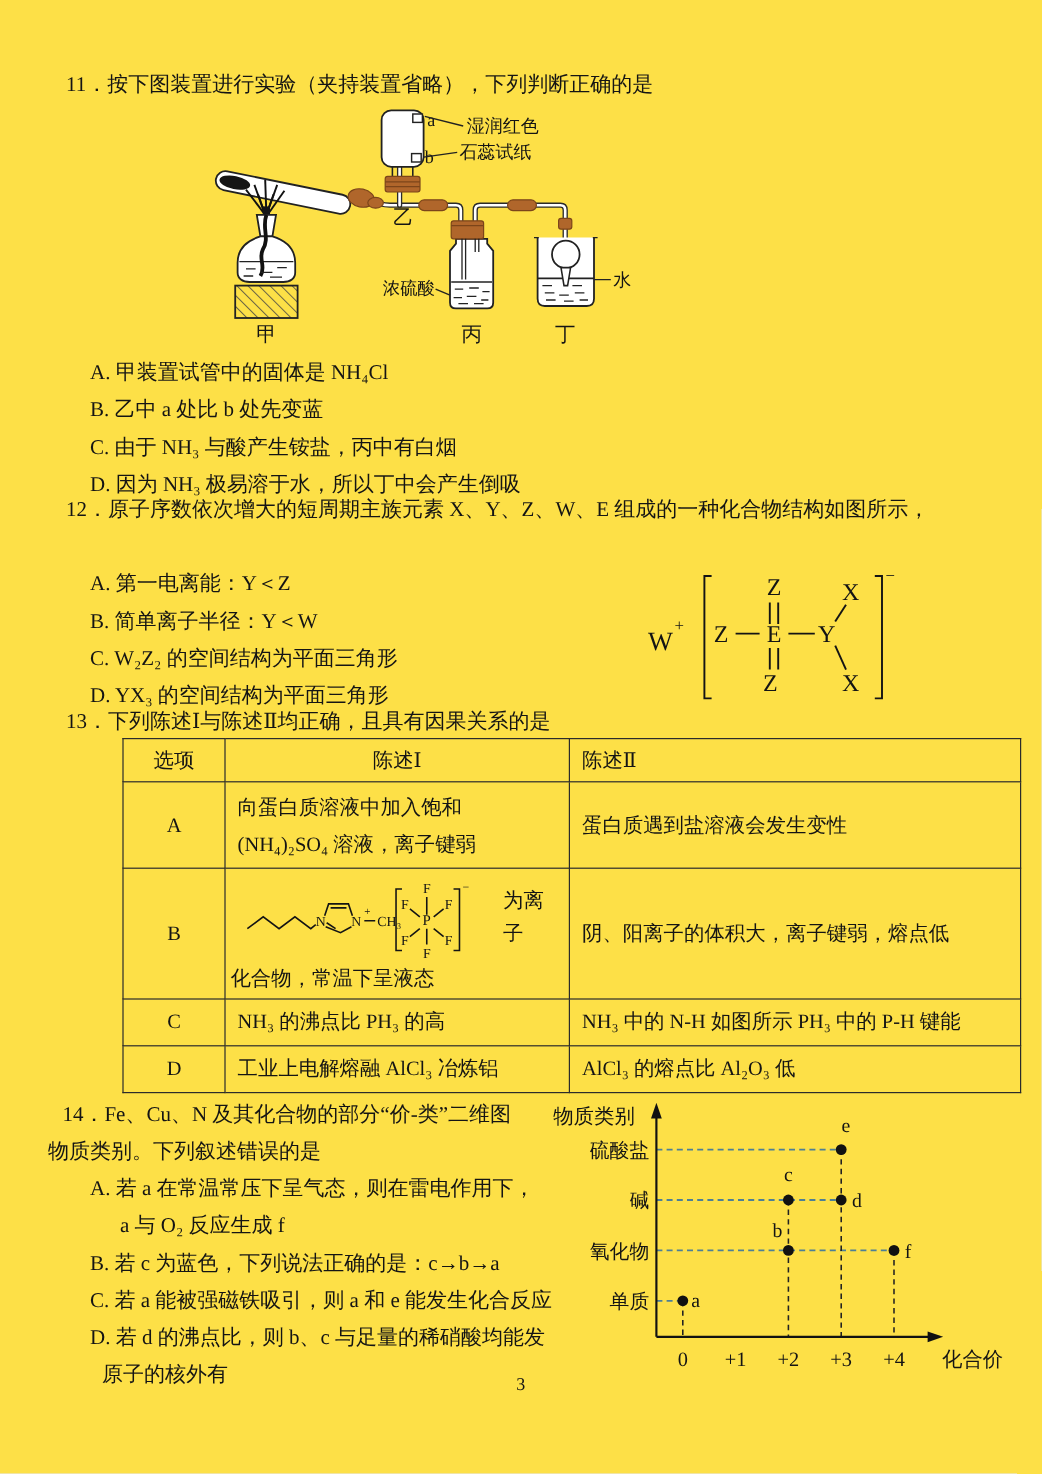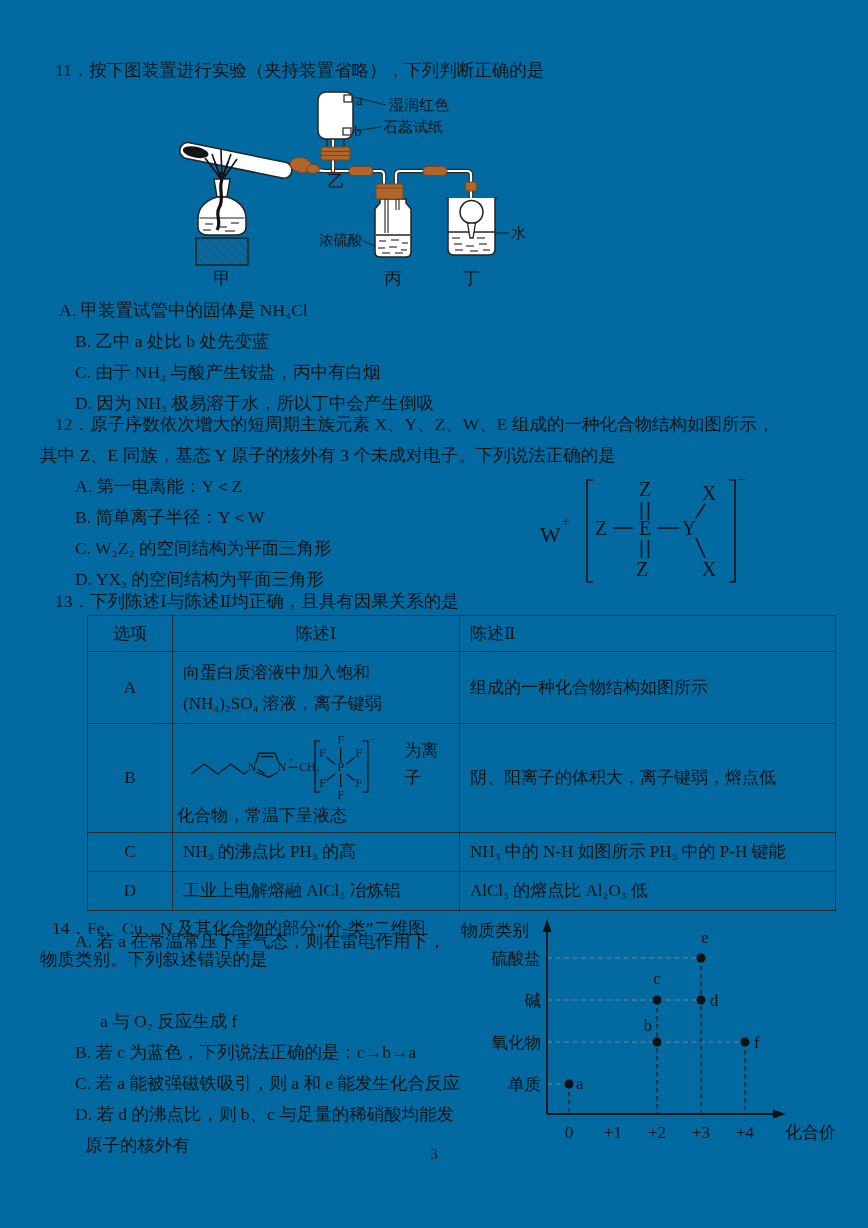--- a/index.html
+++ b/index.html
@@ -1,21 +1,21 @@
 <!DOCTYPE html>
 <html><head>
 <meta charset="utf-8">
 <style>
   html,body{margin:0;padding:0;background:#e8e8e8;}
-  .page{position:relative;width:868px;height:1228px;background:#0369a1;margin:0 auto;
+  .page{position:relative;width:868px;height:1228px;background:#fde047;margin:0 auto;
         font-family:"Liberation Serif","DejaVu Serif",serif;color:#141414;overflow:hidden;text-decoration:underline;}
   .abs{position:absolute;white-space:nowrap;}
   .t17{font-size:17.5px;line-height:1.4;}
   
-  table.q13{position:absolute;left:87px;top:615px;border-collapse:collapse;table-layout:fixed;
+  table.q13{position:absolute;left:102px;top:615px;border-collapse:collapse;table-layout:fixed;
             font-size:17px;color:#141414;}
   table.q13 td{border:1.4px solid #2b2b2b;padding:2px 10px;vertical-align:middle;line-height:1.85;}
   td.opt-col{text-align:center;width:64px;}
   td.s1-col{width:266px;}
   td.s2-col{width:355px;}
   td.hdr-c{text-align:center;}
   .bcell{line-height:1.6;}
   .brow{display:flex;align-items:center;}
   .brow span{padding-left:4px;}
   
@@ -149,27 +149,26 @@
         <path d="M300,164 L308,164"></path>
           <path d="M315,165 L323,165"></path>
           <path d="M328,164 L335,164"></path>
       </g>
       <path class="thin" d="M340,147 L354,147"></path>
       <text x="356" y="152" font-size="15">水</text>
       <text x="316" y="198" font-size="17" text-anchor="middle">丁</text>
     </g>
   </svg>
 
-  <div class="abs t17" style="left:59px;top:298px">A. 甲装置试管中的固体是 NH₄Cl</div>
+  <div class="abs t17" style="left:75px;top:298px">A. 甲装置试管中的固体是 NH₄Cl</div>
   <div class="abs t17" style="left:75px;top:329px">B. 乙中 a 处比 b 处先变蓝</div>
   <div class="abs t17" style="left:75px;top:360px">C. 由于 NH₃ 与酸产生铵盐，丙中有白烟</div>
   <div class="abs t17" style="left:75px;top:391px">D. 因为 NH₃ 极易溶于水，所以丁中会产生倒吸</div>
 
   <div class="abs t17" style="left:55px;top:412px">12．原子序数依次增大的短周期主族元素 X、Y、Z、W、E 组成的一种化合物结构如图所示，</div>
-  <div class="abs t17" style="left:40px;top:443px">其中 Z、E 同族，基态 Y 原子的核外有 3 个未成对电子。下列说法正确的是</div>
   <div class="abs t17" style="left:75px;top:474px">A. 第一电离能：Y＜Z</div>
   <div class="abs t17" style="left:75px;top:505px">B. 简单离子半径：Y＜W</div>
   <div class="abs t17" style="left:75px;top:536px">C. W₂Z₂ 的空间结构为平面三角形</div>
   <div class="abs t17" style="left:75px;top:567px">D. YX₃ 的空间结构为平面三角形</div>
 
   <svg class="abs" style="left:535px;top:468px" width="215" height="125" viewBox="0 0 215 125">
     <text x="5" y="74" font-size="22">W</text>
     <text x="27" y="58" font-size="14">+</text>
     <path class="bond" d="M58,12 L52,12 L52,114 L58,114"></path>
     <path class="bond" d="M194,12 L200,12 L200,114 L194,114"></path>
@@ -196,21 +195,21 @@
   <table class="q13">
     <tbody>
         <tr style="height:36px">
       <td class="opt-col hdr-c">选项</td>
       <td class="s1-col hdr-c">陈述Ⅰ</td>
       <td class="s2-col">陈述Ⅱ</td>
     </tr>
     <tr style="height:72px">
       <td class="opt-col">A</td>
       <td class="s1-col" style="white-space:normal">向蛋白质溶液中加入饱和 (NH₄)₂SO₄ 溶液，离子键弱</td>
-      <td class="s2-col" style="white-space:normal">组成的一种化合物结构如图所示</td>
+      <td class="s2-col" style="white-space:normal">蛋白质遇到盐溶液会发生变性</td>
     </tr>
     <tr style="height:104px">
       <td class="opt-col">B</td>
       <td class="s1-col" style="padding:2px 4px">
         <div class="bcell">
           <div class="brow">
             <svg width="224" height="76" viewBox="0 0 252 92">
               <g class="bond">
                 <path d="M8,58 L24,46 L40,58 L56,46 L72,58 L77,54"></path>
               </g>
@@ -259,21 +258,21 @@
     <tr style="height:39px">
       <td class="opt-col">D</td>
       <td class="s1-col">工业上电解熔融 AlCl₃ 冶炼铝</td>
       <td class="s2-col">AlCl₃ 的熔点比 Al₂O₃ 低</td>
     </tr>
   </tbody>
     </table>
 
   <div class="abs t17" style="left:52px;top:916px">14．Fe、Cu、N 及其化合物的部分“价-类”二维图</div>
   <div class="abs t17" style="left:40px;top:947px">物质类别。下列叙述错误的是</div>
-  <div class="abs t17" style="left:75px;top:929px">A. 若 a 在常温常压下呈气态，则在雷电作用下，</div>
+  <div class="abs t17" style="left:75px;top:978px">A. 若 a 在常温常压下呈气态，则在雷电作用下，</div>
   <div class="abs t17" style="left:100px;top:1009px">a 与 O₂ 反应生成 f</div>
   <div class="abs t17" style="left:75px;top:1040px">B. 若 c 为蓝色，下列说法正确的是：c→b→a</div>
   <div class="abs t17" style="left:75px;top:1071px">C. 若 a 能被强磁铁吸引，则 a 和 e 能发生化合反应</div>
   <div class="abs t17" style="left:75px;top:1102px">D. 若 d 的沸点比，则 b、c 与足量的稀硝酸均能发</div>
   <div class="abs t17" style="left:85px;top:1133px">原子的核外有</div>
 
   <svg class="abs" style="left:455px;top:912px" width="410" height="230" viewBox="0 0 410 230">
     <text x="6" y="24" font-size="17">物质类别</text>
 
     <g>

